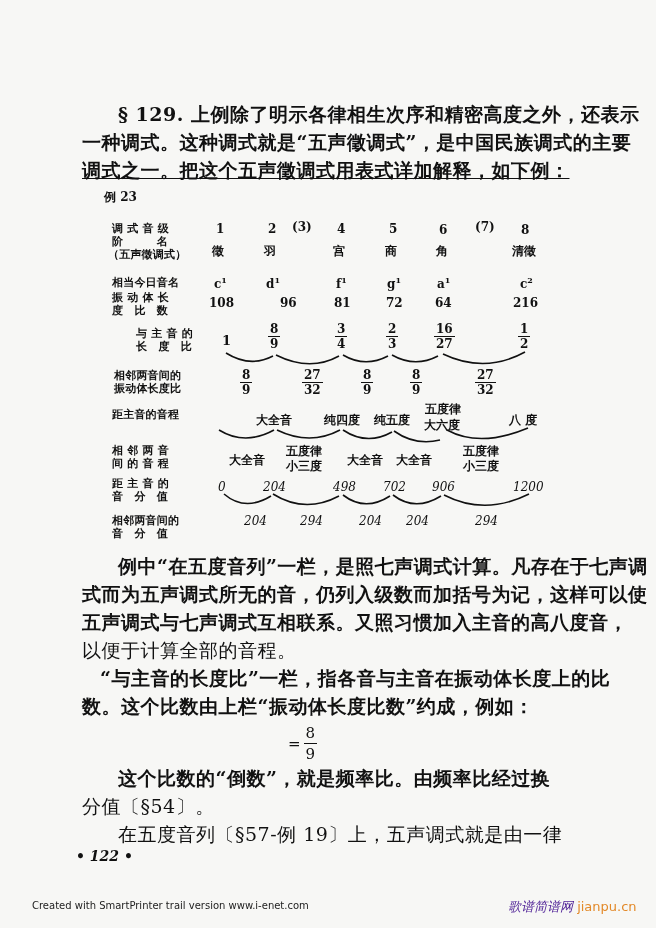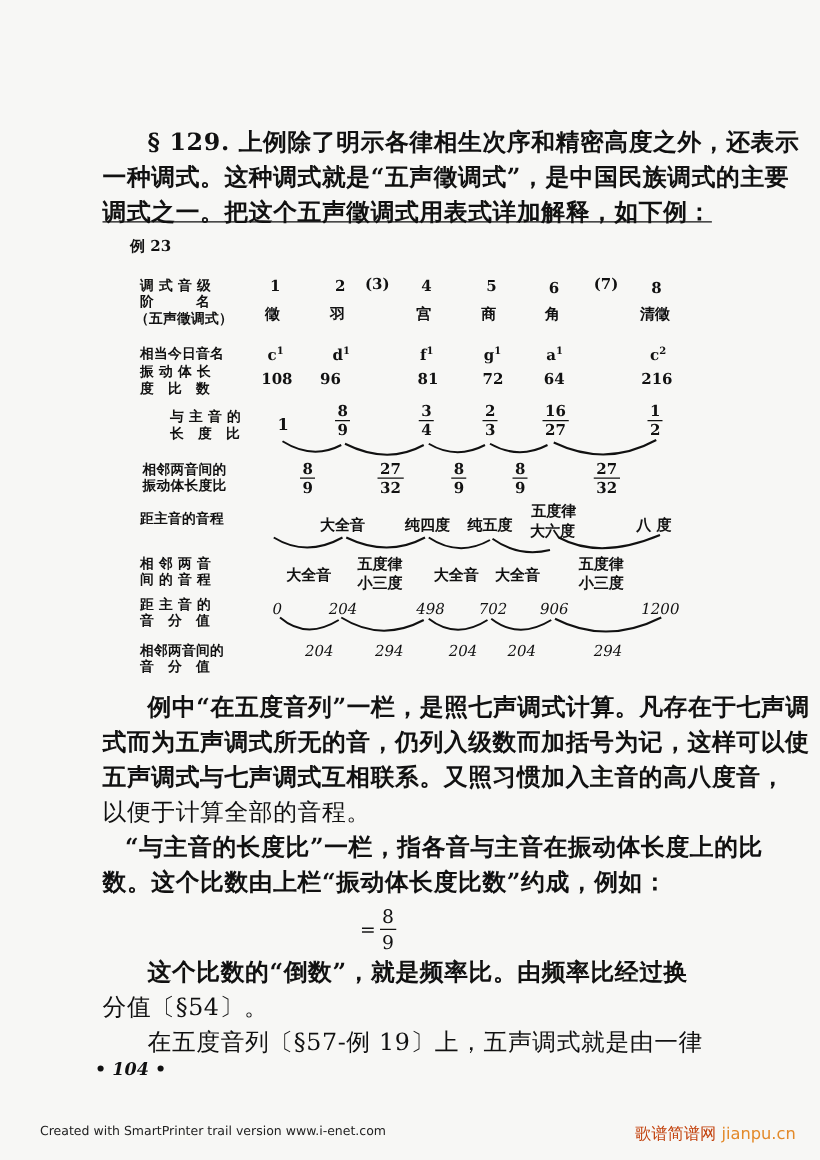--- a/index.html
+++ b/index.html
@@ -75,21 +75,21 @@
 <div class="abs val" style="left:512px;top:243px;">清徵</div>
 
 <div class="abs val" style="left:214px;top:275px;"><span>c</span><sup style="font-size:8px;">1</sup></div>
 <div class="abs val" style="left:266px;top:275px;"><span>d</span><sup style="font-size:8px;">1</sup></div>
 <div class="abs val" style="left:336px;top:275px;"><span>f</span><sup style="font-size:8px;">1</sup></div>
 <div class="abs val" style="left:387px;top:275px;"><span>g</span><sup style="font-size:8px;">1</sup></div>
 <div class="abs val" style="left:437px;top:275px;"><span>a</span><sup style="font-size:8px;">1</sup></div>
 <div class="abs val" style="left:520px;top:275px;"><span>c</span><sup style="font-size:8px;">2</sup></div>
 
 <div class="abs val" style="left:209px;top:296px;">108</div>
-<div class="abs val" style="left:256px;top:296px;">96</div>
+<div class="abs val" style="left:280px;top:296px;">96</div>
 <div class="abs val" style="left:334px;top:296px;text-align:center;">81</div>
 <div class="abs val" style="left:386px;top:296px;">72</div>
 <div class="abs val" style="left:435px;top:296px;">64</div>
 <div class="abs val" style="left:513px;top:296px;">216</div>
 
 <div class="abs val" style="left:222px;top:333px;font-size:13px;">1</div>
 <div class="abs frac" style="left:268px;top:322px;">
     <span class="num">8</span>
     <span>9</span>
   </div>
@@ -200,19 +200,19 @@
     <span class="num">8</span>
     <span>9</span>
   </div>
 </div>
 
 <div class="abs para" style="left:118px;top:764px;">这个比数的“倒数”，就是频率比。由频率比经过换</div>
 <div class="abs para" style="left:82px;top:792px;font-weight:normal;">分值〔§54〕。</div>
 
 <div class="abs para" style="left:118px;top:820px;font-weight:normal;">在五度音列〔§57-例 19〕上，五声调式就是由一律</div>
 
-<div class="abs" style="left:76px;top:848px;font-size:14px;font-weight:bold;font-style:italic;">• 104 •</div>
+<div class="abs" style="left:76px;top:848px;font-size:14px;font-weight:bold;font-style:italic;">• 122 •</div>
 
 <div class="abs footer" style="left:32px;top:900px;">Created with SmartPrinter trail version www.i-enet.com</div>
 <div class="abs wm" style="left:508px;top:898px;">
-  <span style="color:#c2410c;">歌谱简谱网</span>
+  <span style="color:#4c1d95;font-style:italic;">歌谱简谱网</span>
   <span>jianpu.cn</span>
 </div>
 
 </body></html>

